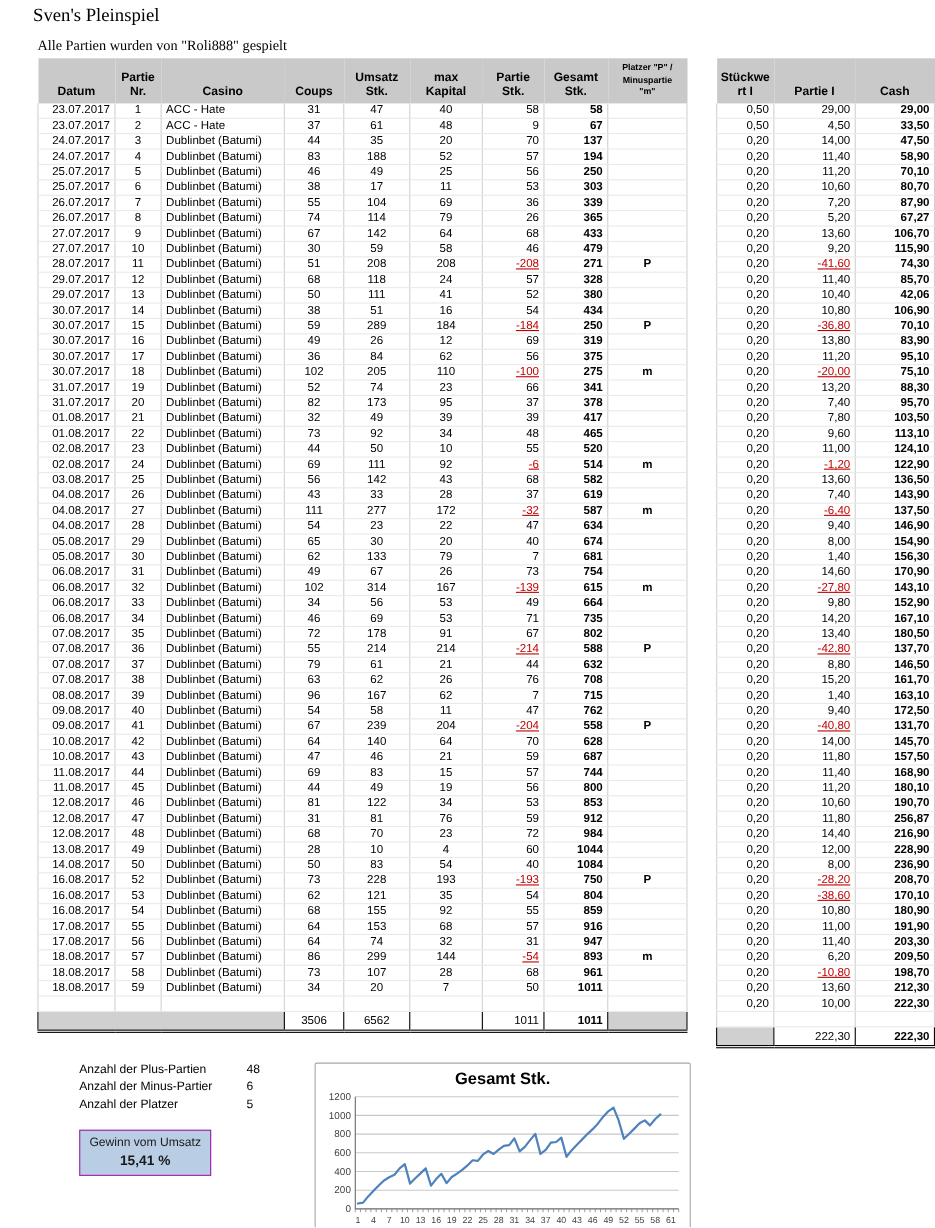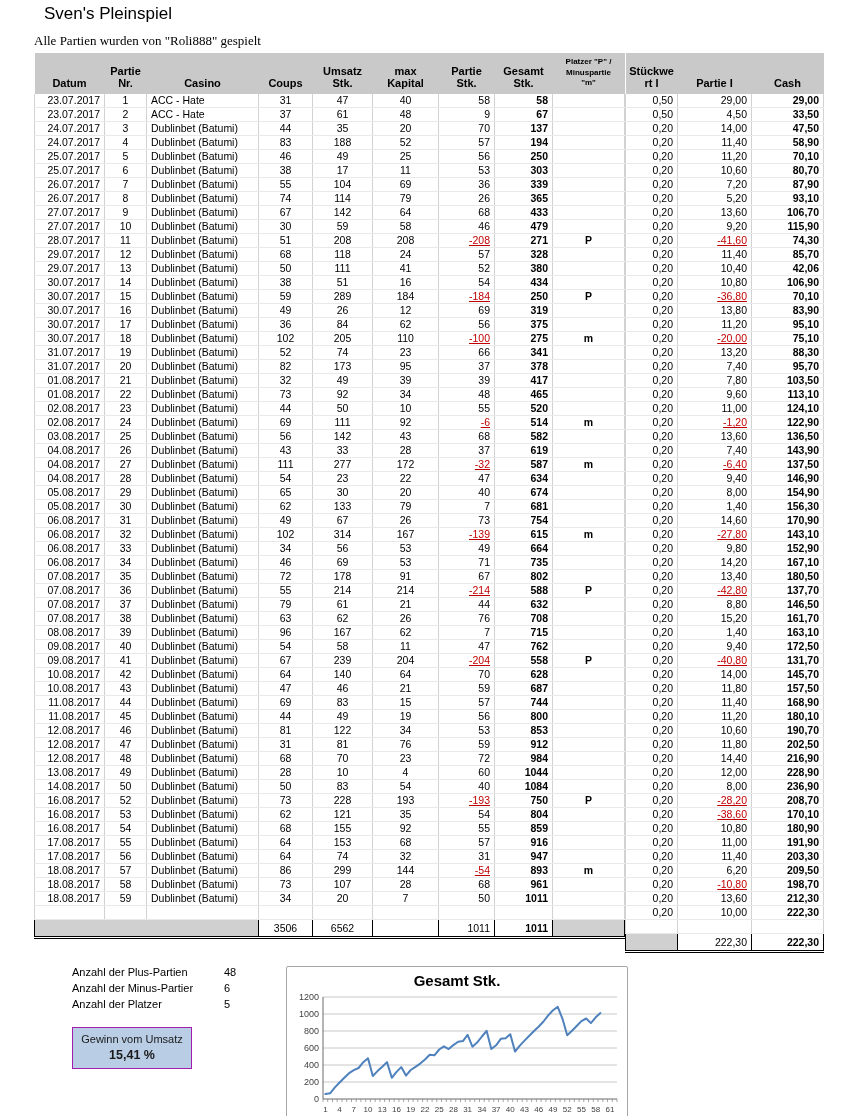--- a/index.html
+++ b/index.html
@@ -1,24 +1,24 @@
 <!DOCTYPE html>
 <html><head>
 <meta charset="utf-8">
 <style>
   html,body { margin:0; padding:0; background:#fff; }
   .page { position:relative; width:850px; height:1116px; background:#fff; overflow:hidden;
           font-family:"Liberation Sans", sans-serif; color:#000; }
-  .title { font-family:Liberation Sans, sans-serif; font-size:17px; padding:4px 0 0 44px; }
+  .title { font-family:Liberation Serif, serif; font-size:17px; padding:4px 0 0 30px; }
   .subtitle { font-family:"Liberation Serif", serif; font-size:13px; padding:9px 0 0 34px; }
 
   .tables { display:flex; align-items:flex-start; margin:4px 0 0 34px; }
   table { border-collapse:collapse; table-layout:fixed; font-size:11px; }
   .main-table { width:590px; }
-  .side-table { width:198px; }
+  .side-table { width:198px; margin-left:26px; }
 
   th { background:#c9c9c9; font-weight:bold; font-size:11px; vertical-align:bottom;
        padding:3px 2px 4px; white-space:pre-line; text-align:center; height:34px; line-height:1.15; }
   th.small { font-size:8px; line-height:1.35; vertical-align:middle; }
 
   td { height:13px; line-height:13px; padding:0 4px; font-size:10.5px;
        border-left:1px solid #d2d2d2; border-right:1px solid #d2d2d2;
        border-bottom:1px solid #e9e9e9; overflow:hidden; white-space:nowrap; }
   .al { text-align:left; } .ac { text-align:center; } .ar { text-align:right; }
   .bold { font-weight:bold; }
@@ -793,21 +793,21 @@
             <td class="ar bold">80,70</td>
           </tr>
           <tr>
             <td class="ar">0,20</td>
             <td class="ar">7,20</td>
             <td class="ar bold">87,90</td>
           </tr>
           <tr>
             <td class="ar">0,20</td>
             <td class="ar">5,20</td>
-            <td class="ar bold">93,10</td>
+            <td class="ar bold">67,27</td>
           </tr>
           <tr>
             <td class="ar">0,20</td>
             <td class="ar">13,60</td>
             <td class="ar bold">106,70</td>
           </tr>
           <tr>
             <td class="ar">0,20</td>
             <td class="ar">9,20</td>
             <td class="ar bold">115,90</td>
@@ -988,21 +988,21 @@
             <td class="ar bold">180,10</td>
           </tr>
           <tr>
             <td class="ar">0,20</td>
             <td class="ar">10,60</td>
             <td class="ar bold">190,70</td>
           </tr>
           <tr>
             <td class="ar">0,20</td>
             <td class="ar">11,80</td>
-            <td class="ar bold">202,50</td>
+            <td class="ar bold">256,87</td>
           </tr>
           <tr>
             <td class="ar">0,20</td>
             <td class="ar">14,40</td>
             <td class="ar bold">216,90</td>
           </tr>
           <tr>
             <td class="ar">0,20</td>
             <td class="ar">12,00</td>
             <td class="ar bold">228,90</td>

